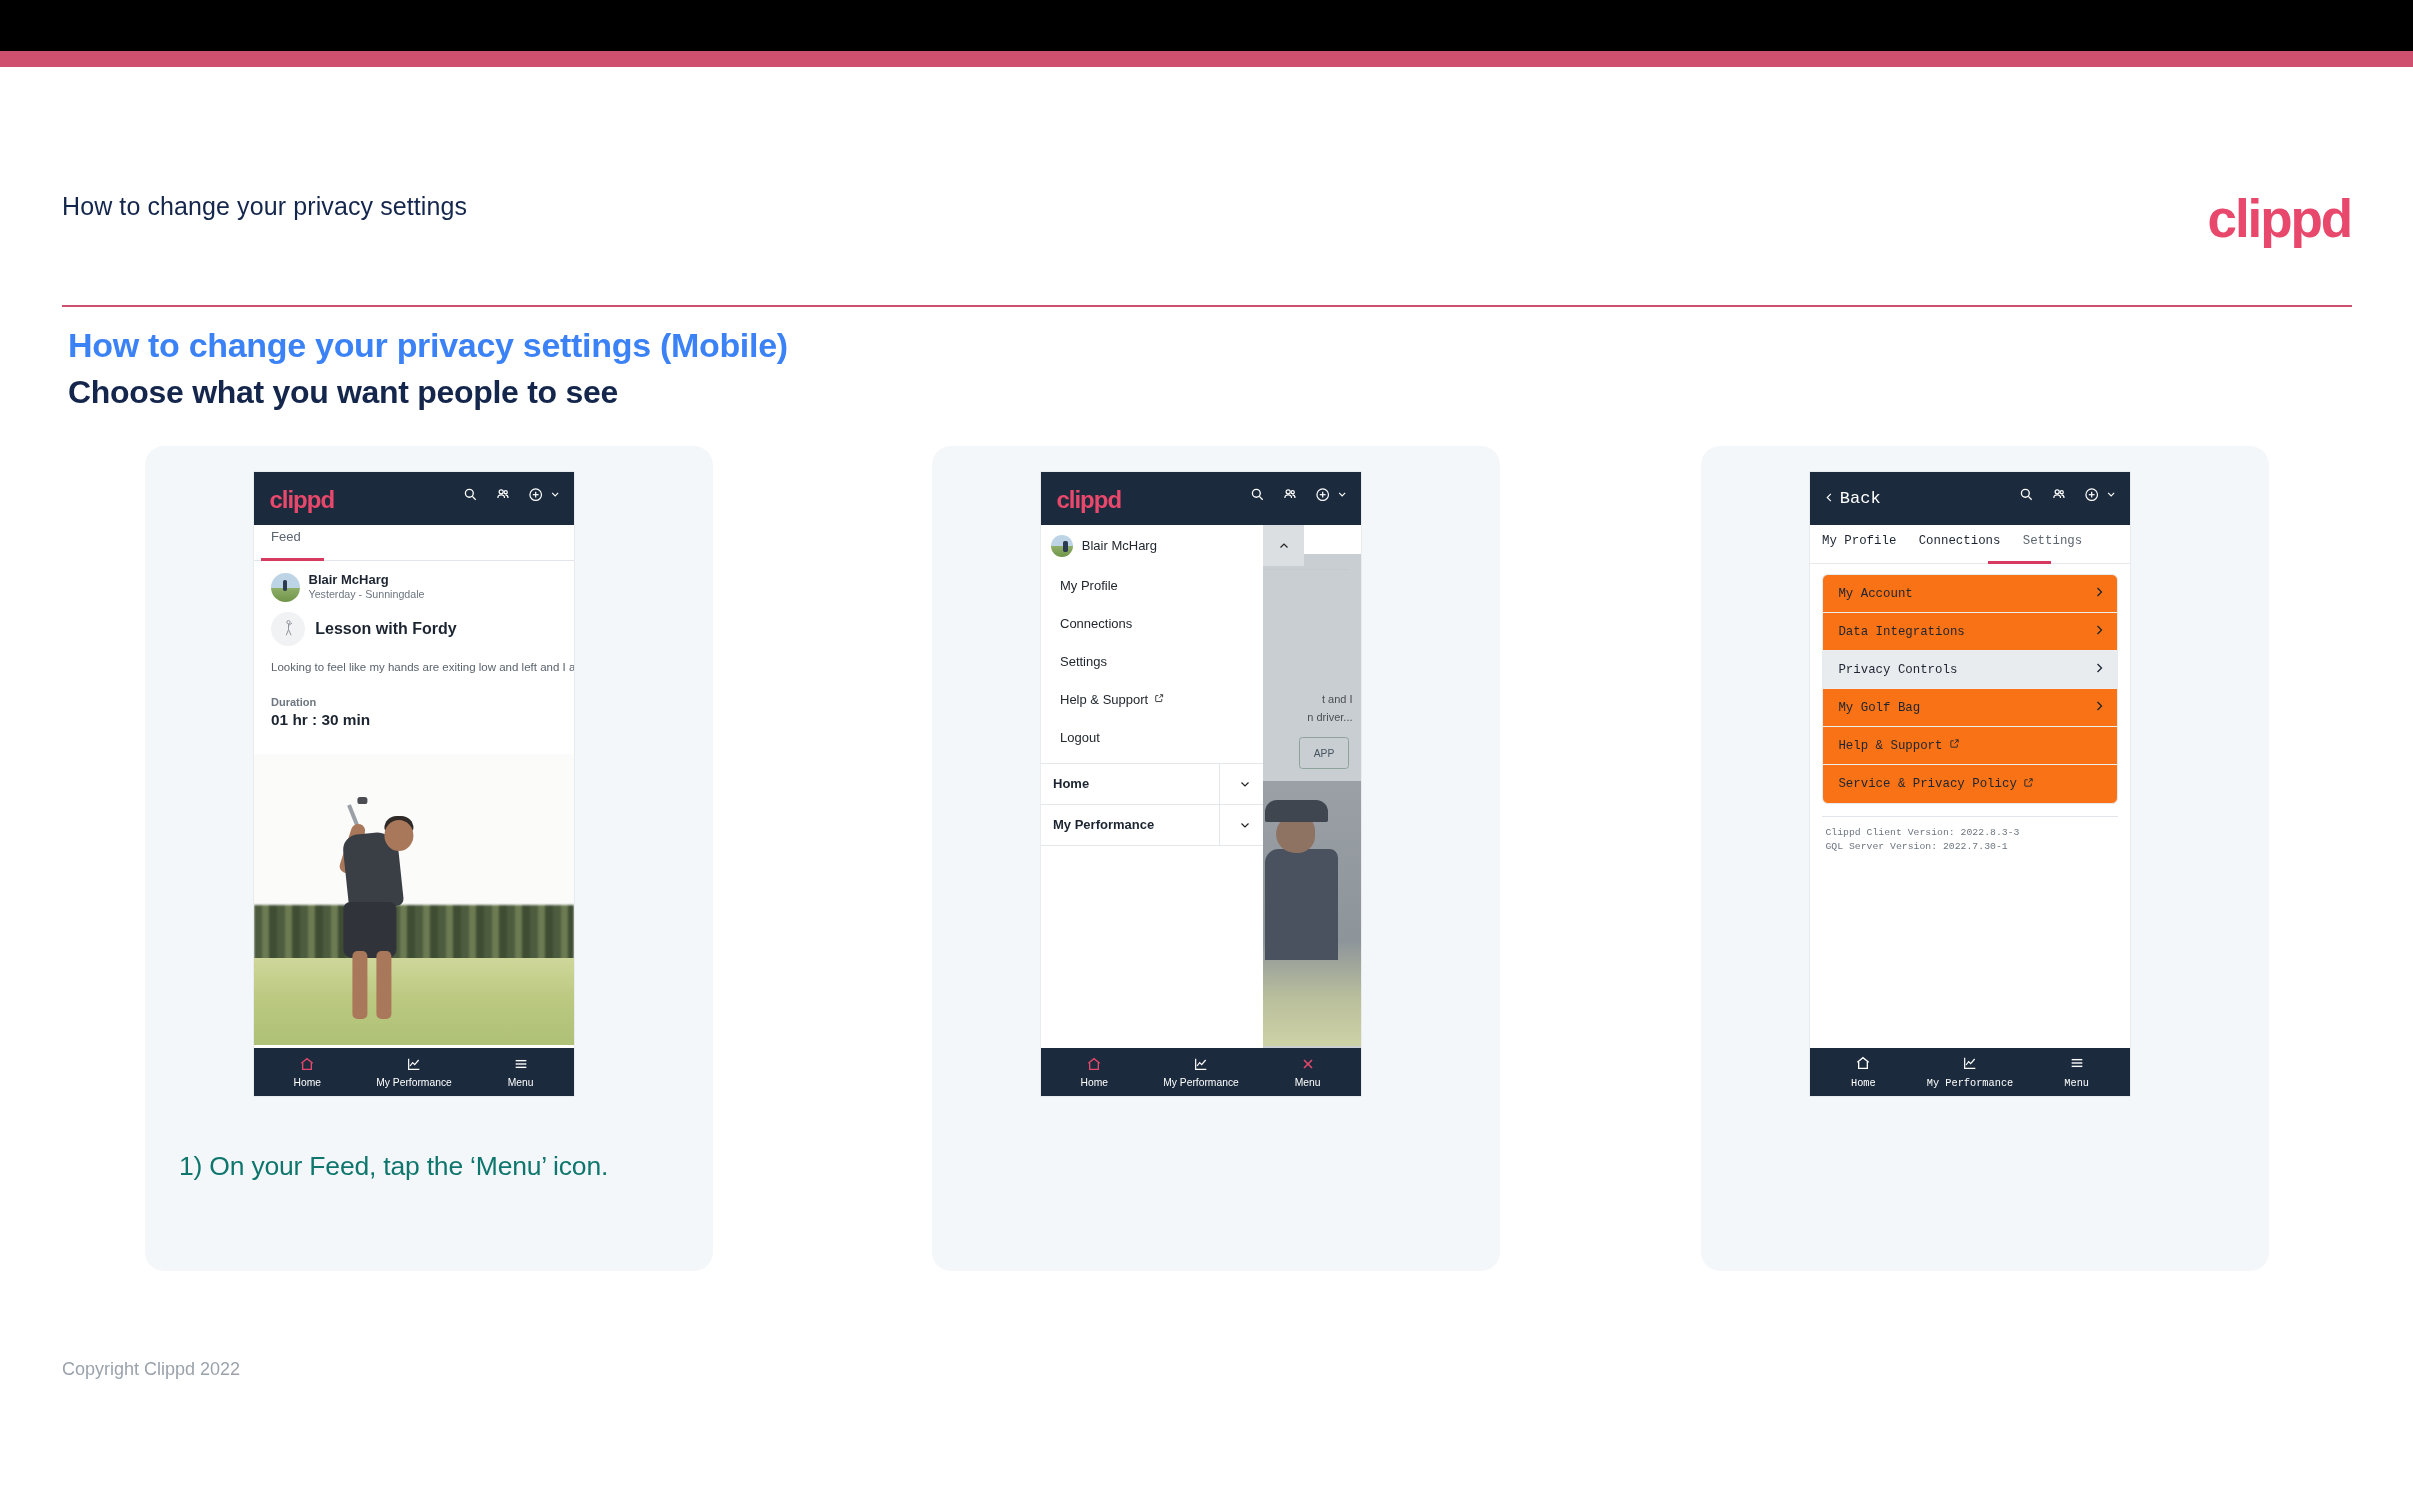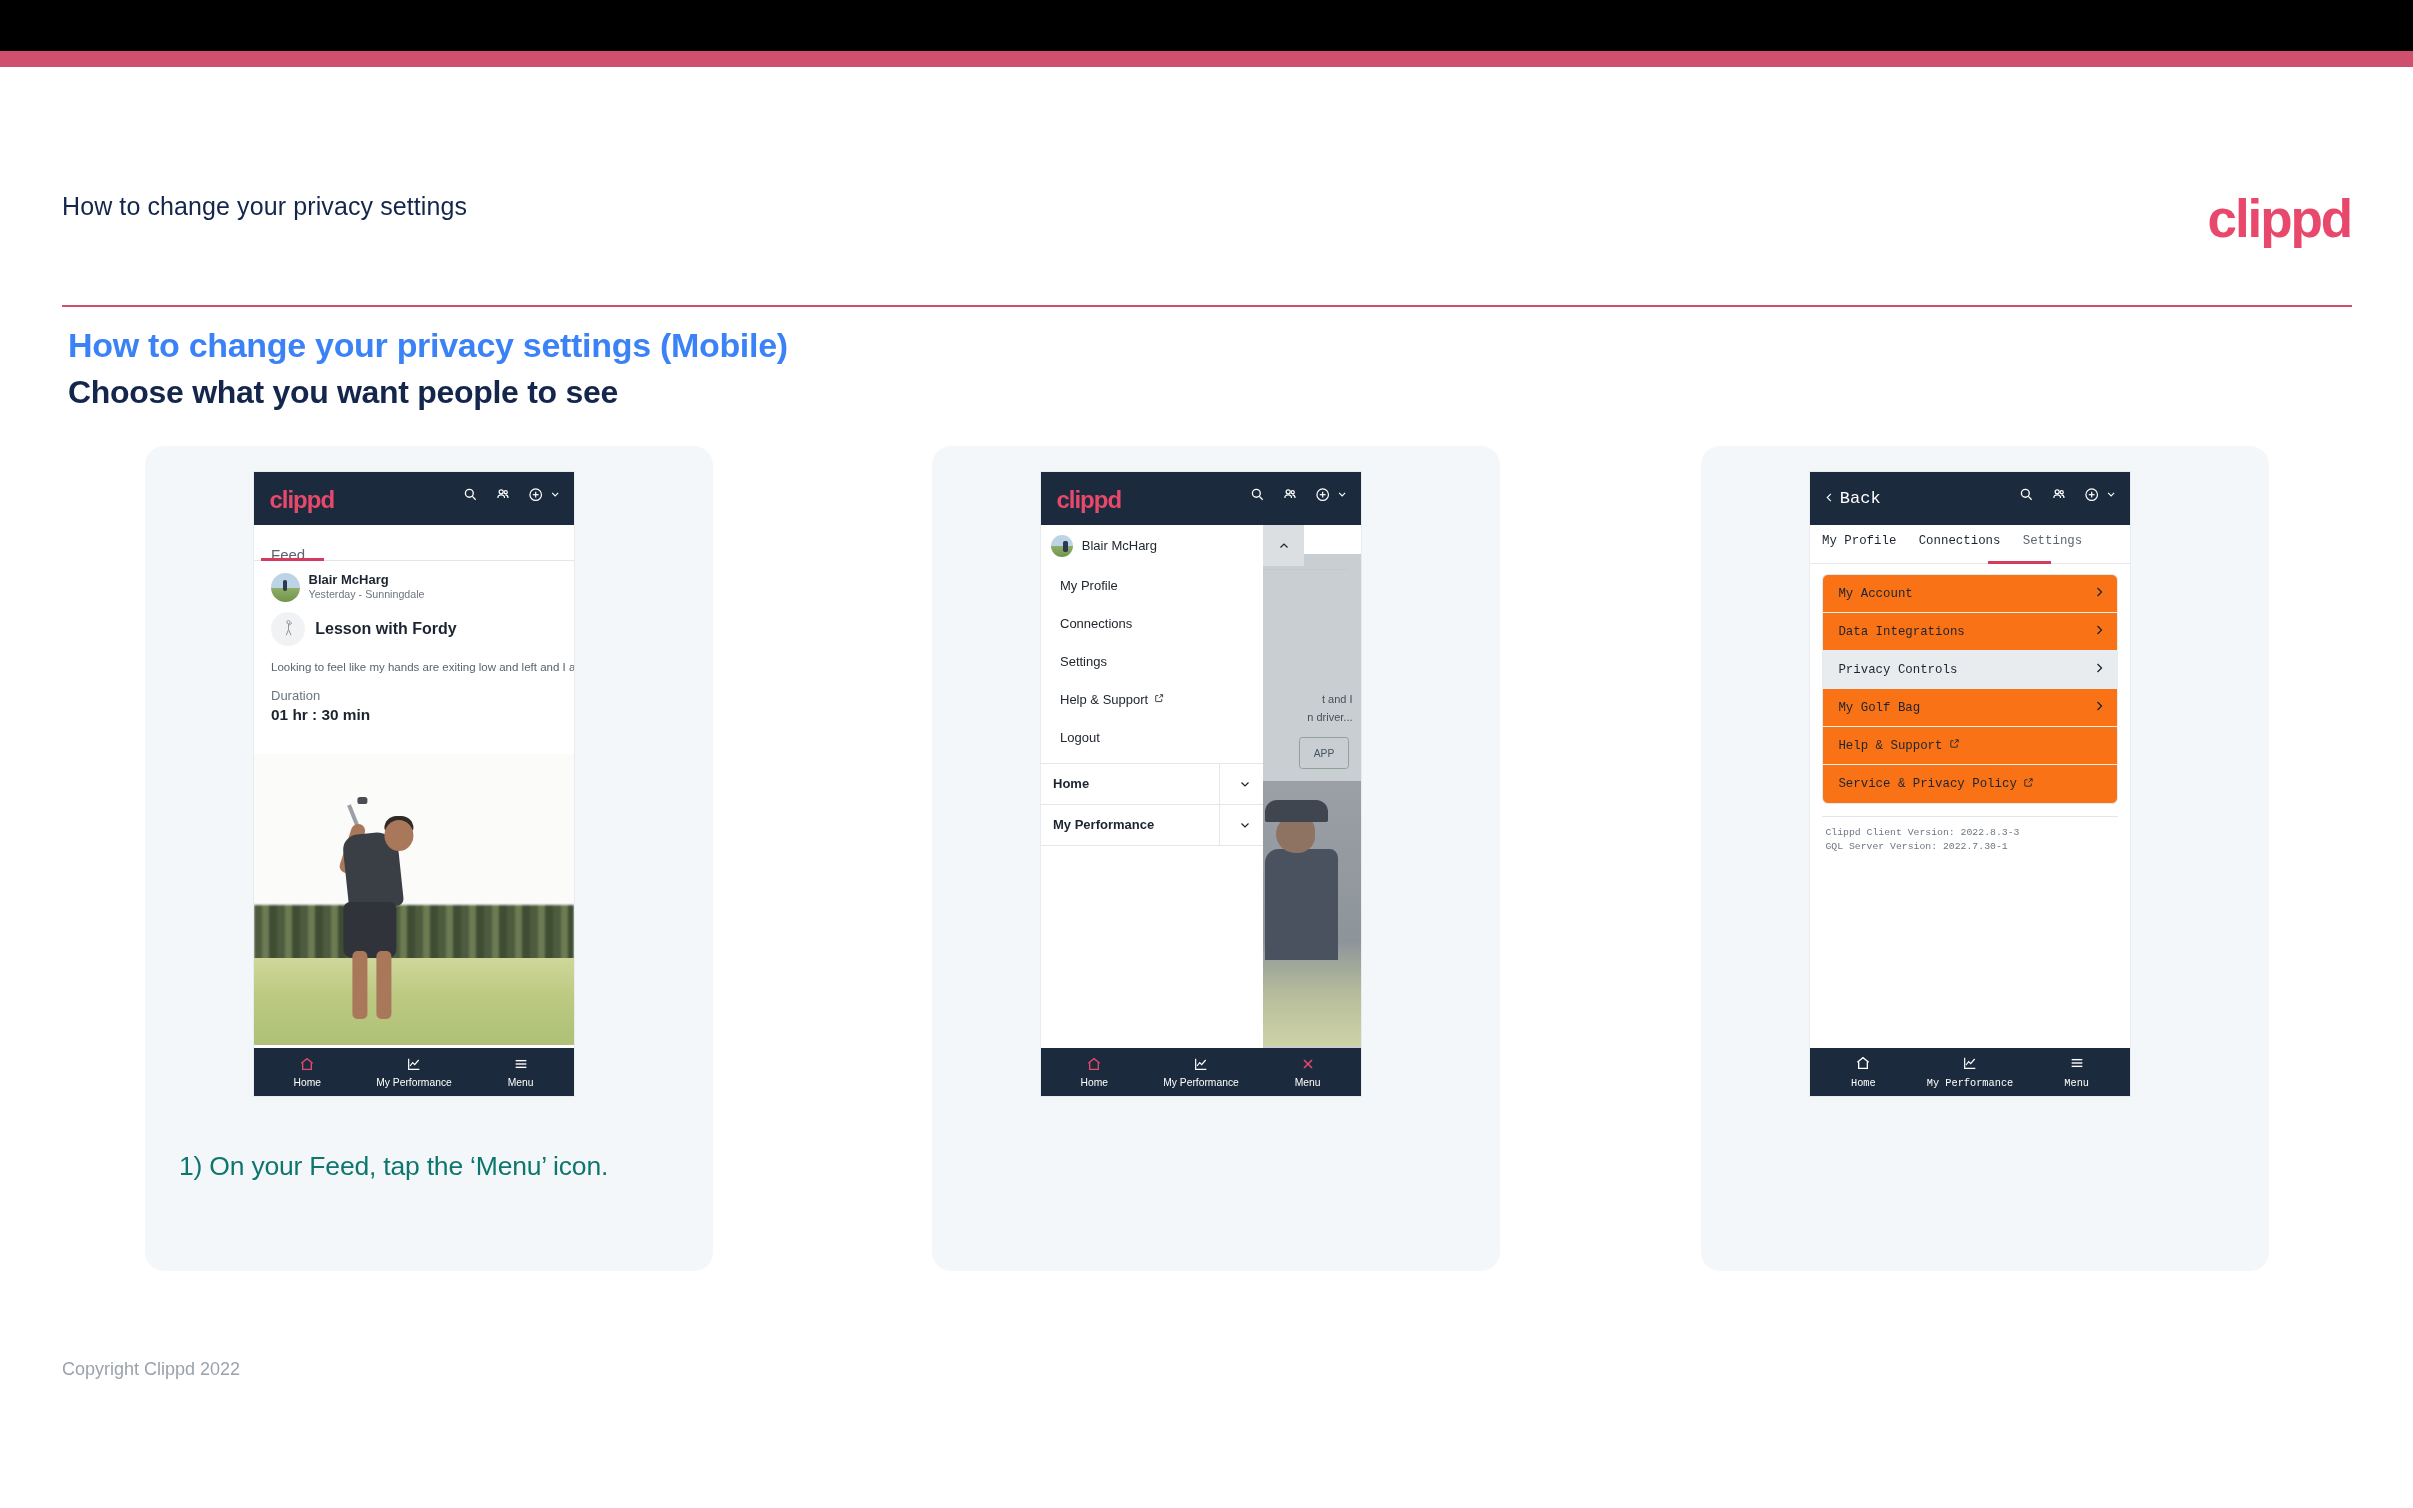--- a/index.html
+++ b/index.html
@@ -79,22 +79,22 @@
     display:flex; align-items:center; gap:17px;
   }
   .appbar-icons svg { display:block; }
 
   
   .tabbar {
     position:relative; height:36px; background:#ffffff;
     border-bottom:0.9px solid #e2e6ea;
   }
   .tab-label {
-    position:absolute; left:17px; top:21px;
-    font-size:15px; color:#5b6470;
+    position:absolute; left:17px; top:4px;
+    font-size:13px; color:#5b6470;
   }
   .tab-underline {
     position:absolute; left:6.8px; bottom:-0.9px; width:63px; height:2.6px; background:#d63a5e;
   }
 
   .post { padding:12px 17px 0 17px; }
   .post-head { display:flex; align-items:center; gap:8.5px; }
   .avatar {
     width:29px; height:29px; border-radius:50%;
     background: linear-gradient(180deg,#bcd4e6 0%, #bcd4e6 52%, #8fae6a 52%, #6f9447 100%);
@@ -108,21 +108,21 @@
   .post-meta { font-size:10.7px; color:#6d7680; line-height:13.7px; }
 
   .lesson-row { display:flex; align-items:center; gap:10.3px; margin-top:10.3px; }
   .lesson-icon {
     width:34px; height:34px; border-radius:50%; background:#f0f2f4;
     display:flex; align-items:center; justify-content:center; flex:0 0 auto;
   }
   .lesson-title { font-size:16px; font-weight:bold; color:#1b2430; }
 
   .post-body { margin-top:12px; font-size:11.5px; line-height:18px; color:#5a636d; white-space:nowrap; }
-  .dur-label { margin-top:12px; font-size:13px; color:#6d7680; }
+  .dur-label { margin-top:20px; font-size:11px; color:#6d7680;font-weight:bold; }
   .dur-value { margin-top:2.6px; font-size:15.4px; font-weight:bold; color:#1b2430; }
 
   .photo {
     position:absolute; left:0; right:0; top:282px; height:291px; overflow:hidden;
     background:#ffffff;
   }
   .photo .sky { position:absolute; left:0; top:0; width:100%; height:58%; background:#fbfbfa; }
   .photo .trees {
     position:absolute; left:0; top:52%; width:100%; height:22%;
     background: repeating-linear-gradient(90deg,#4d5c3e 0 7.7px,#6c7b52 7.7px 15.4px,#3f4d33 15.4px 23px);

